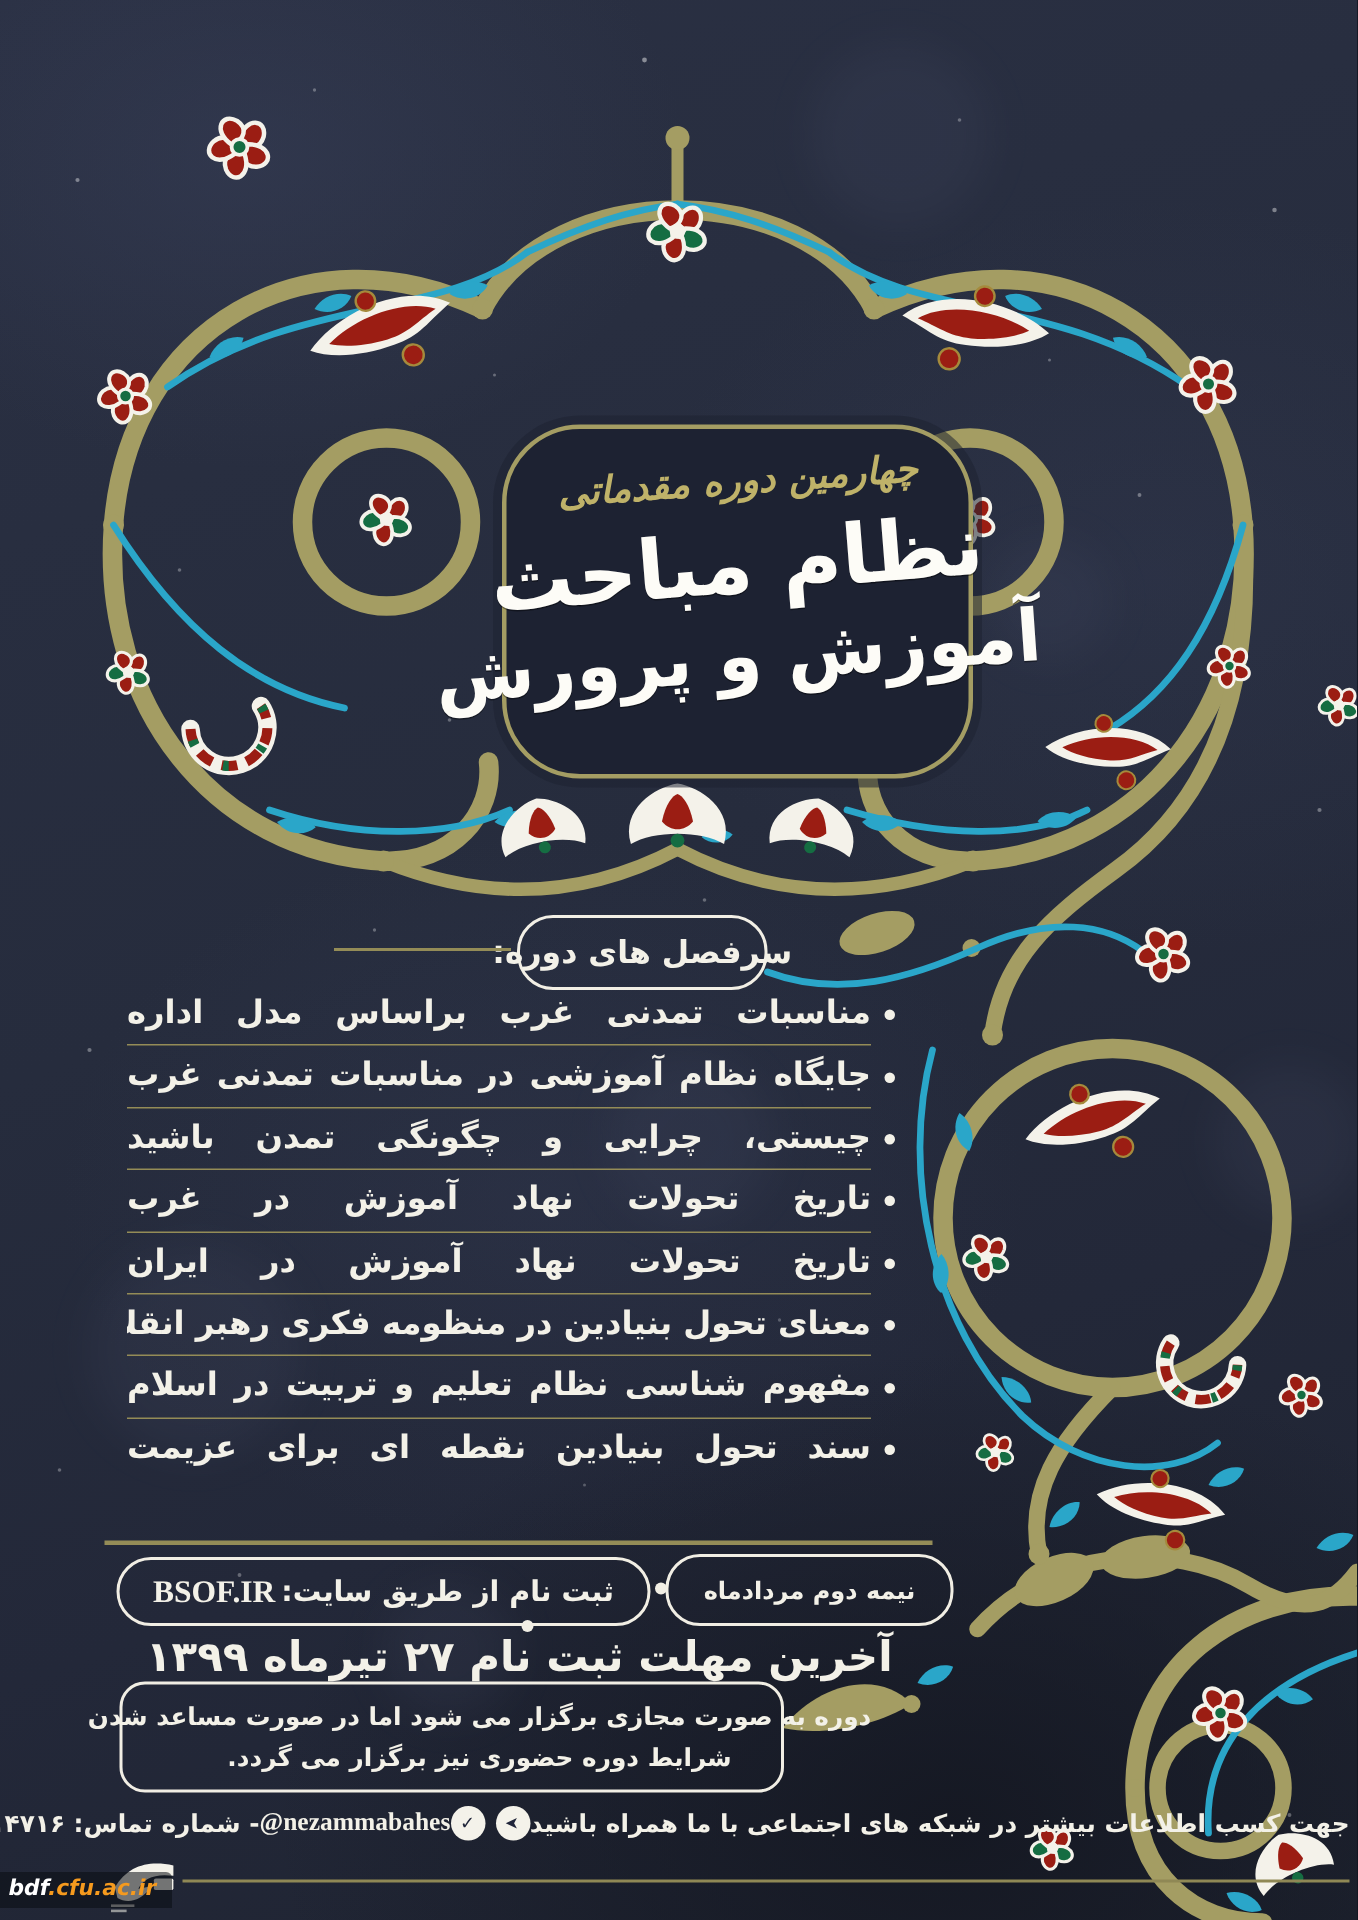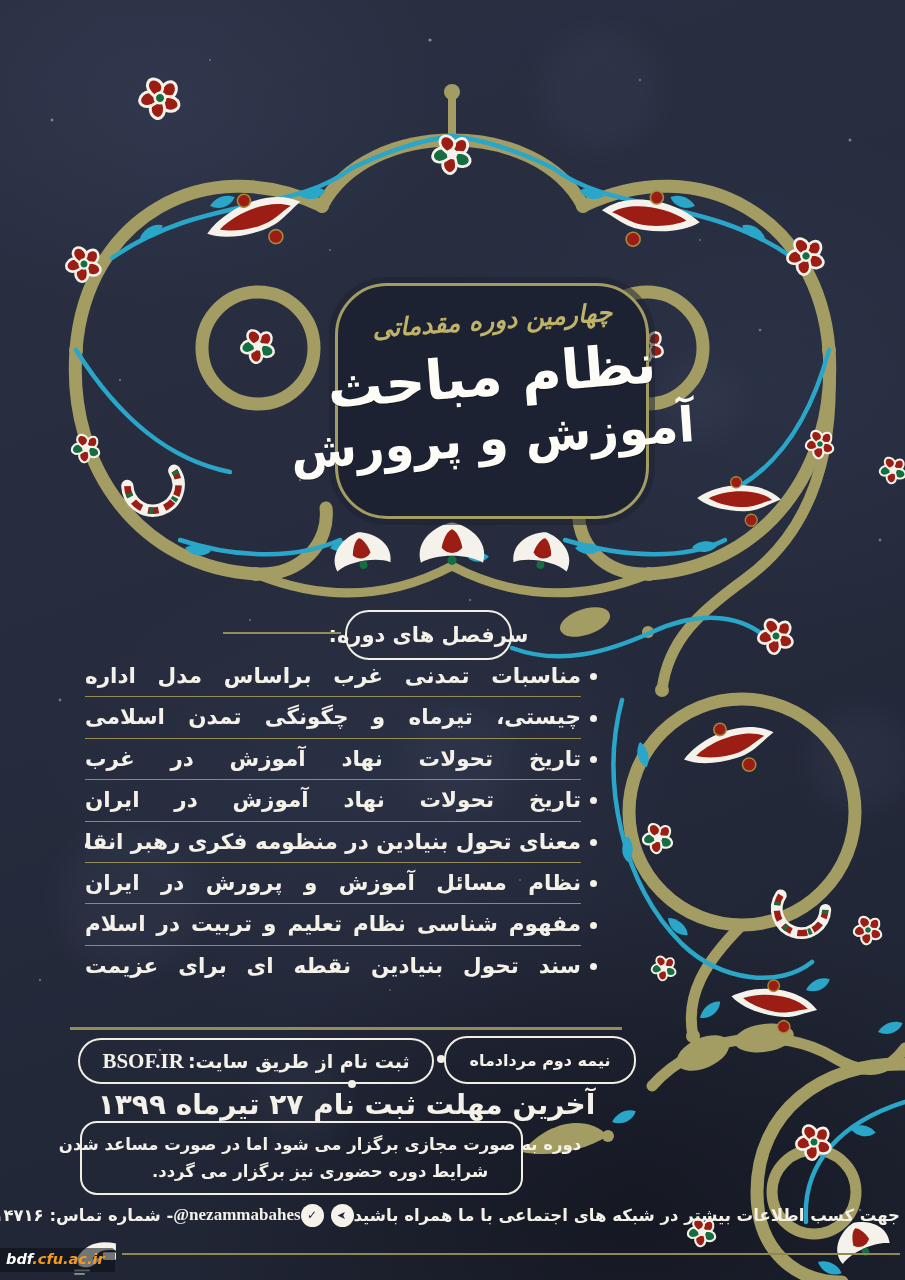--- a/index.html
+++ b/index.html
@@ -273,37 +273,37 @@
   </div>
   <div class="layer badge-line"></div>
 
   <div class="layer topics">
     <div class="topic">
       <span class="dot"></span>
       <span class="t">مناسبات تمدنی غرب براساس مدل اداره</span>
     </div>
     <div class="topic">
       <span class="dot"></span>
-      <span class="t">چیستی، تیرماه و چگونگی تمدن اسلامی</span>
+      <span class="t">جایگاه نظام آموزشی در مناسبات تمدنی غرب</span>
+    </div>
+    <div class="topic">
+      <span class="dot"></span>
+      <span class="t">چیستی، چرایی و چگونگی تمدن باشید</span>
     </div>
     <div class="topic">
       <span class="dot"></span>
       <span class="t">تاریخ تحولات نهاد آموزش در غرب</span>
     </div>
     <div class="topic">
       <span class="dot"></span>
       <span class="t">تاریخ تحولات نهاد آموزش در ایران</span>
     </div>
     <div class="topic">
       <span class="dot"></span>
       <span class="t">معنای تحول بنیادین در منظومه فکری رهبر انقلاب</span>
-    </div>
-    <div class="topic">
-      <span class="dot"></span>
-      <span class="t">نظام مسائل آموزش و پرورش در ایران</span>
     </div>
     <div class="topic">
       <span class="dot"></span>
       <span class="t">مفهوم شناسی نظام تعلیم و تربیت در اسلام</span>
     </div>
     <div class="topic last">
       <span class="dot"></span>
       <span class="t">سند تحول بنیادین نقطه ای برای عزیمت</span>
     </div>
   </div>

